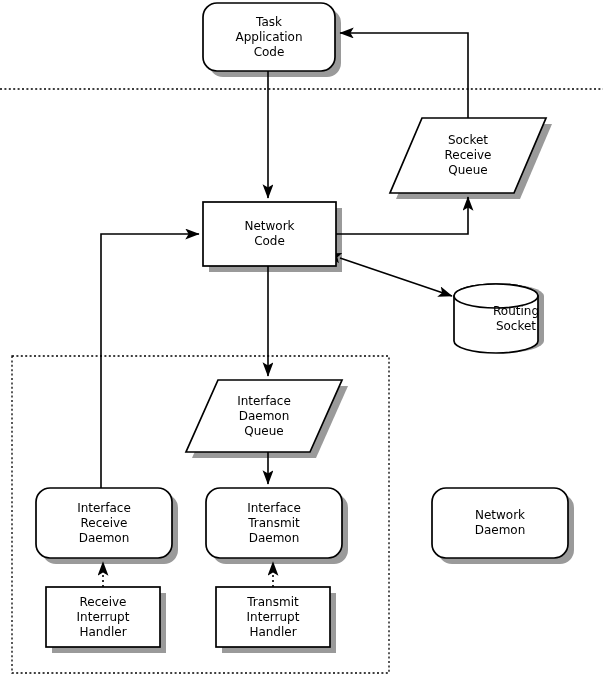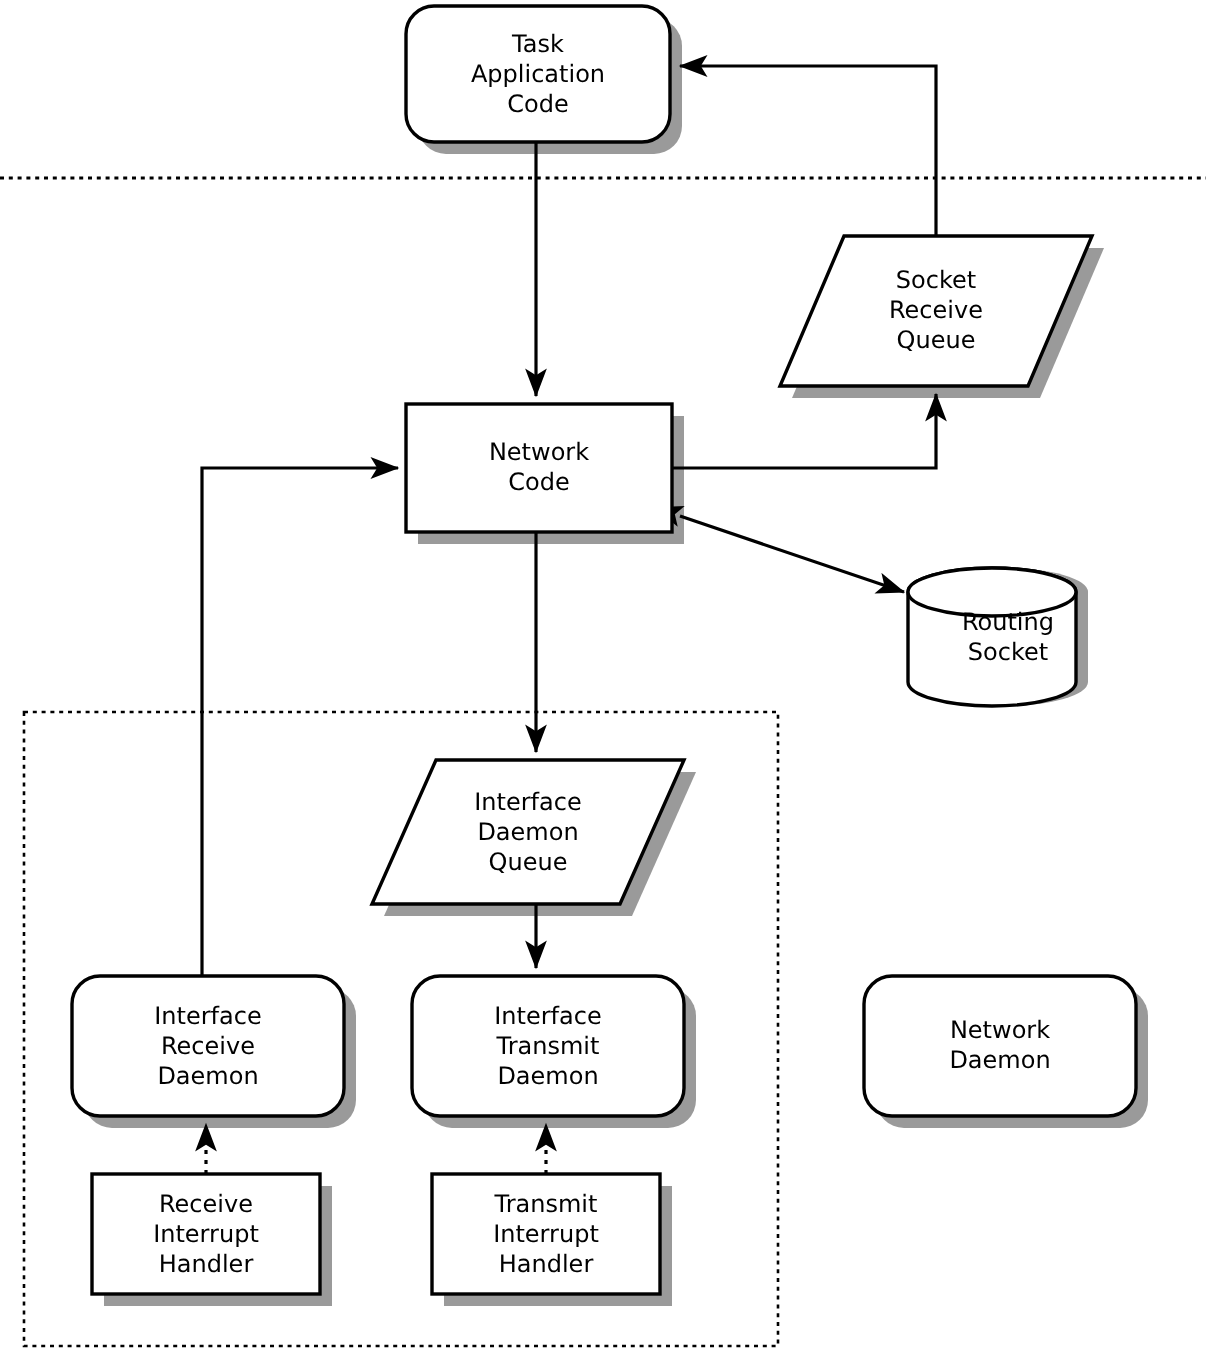--- a/index.html
+++ b/index.html
@@ -132,21 +132,21 @@
     <span>Socket</span>
     <span>Receive</span>
     <span>Queue</span>
   </div>
 
   <div class="node-label" style="left:203px; top:202px; width:133px; height:64px;">
     <span>Network</span>
     <span>Code</span>
   </div>
 
-  <div class="node-label" style="left:450px; top:290px; width:84px; height:58px;padding-left:12px;">
+  <div class="node-label" style="left:462px; top:290px; width:84px; height:58px;padding-left:12px;">
     <span>Routing</span>
     <span>Socket</span>
   </div>
 
   <div class="node-label" style="left:192px; top:380px; width:144px; height:72px;">
     <span>Interface</span>
     <span>Daemon</span>
     <span>Queue</span>
   </div>
 

